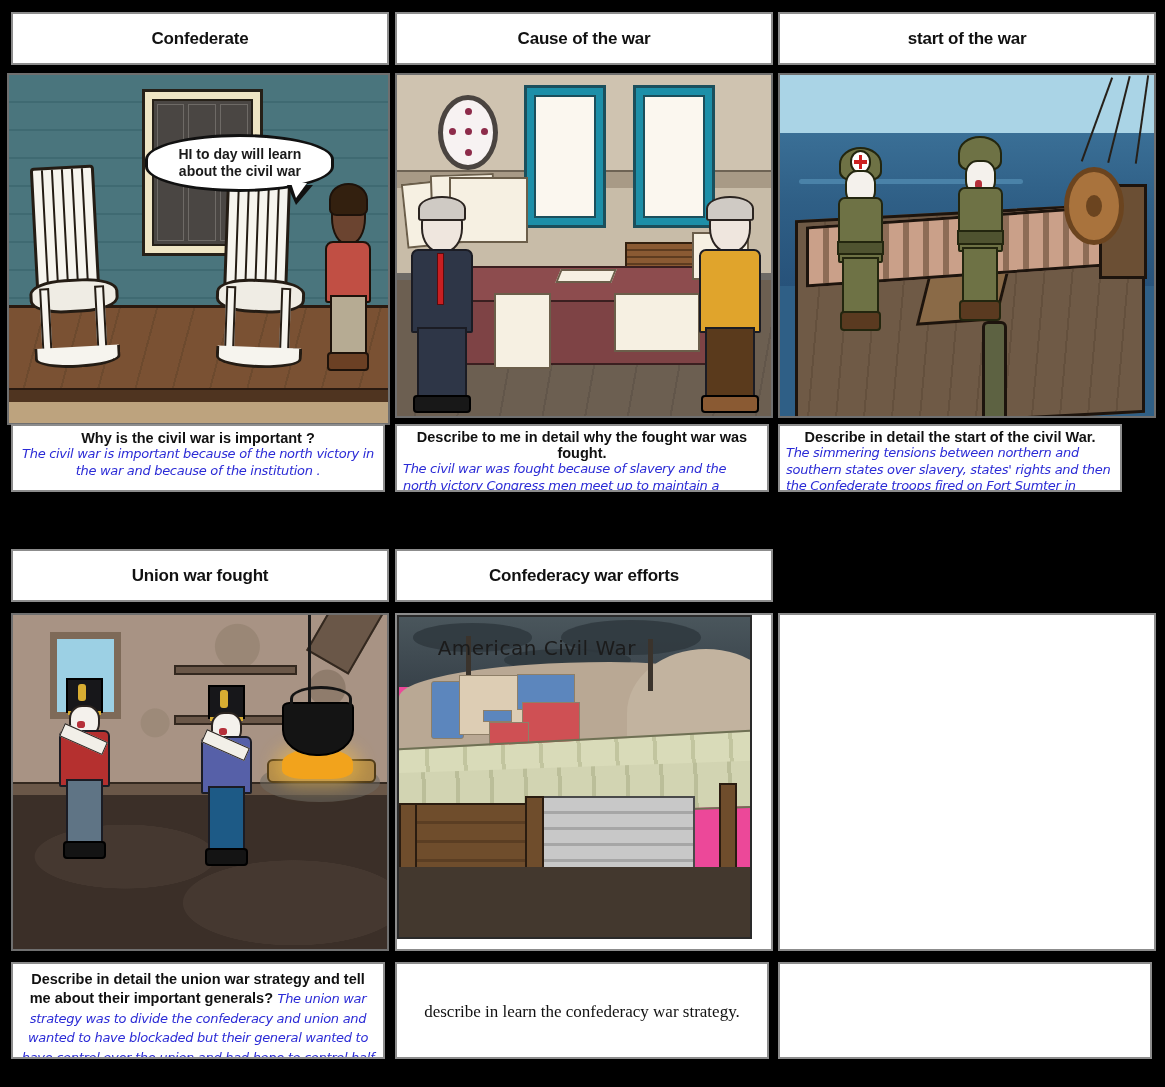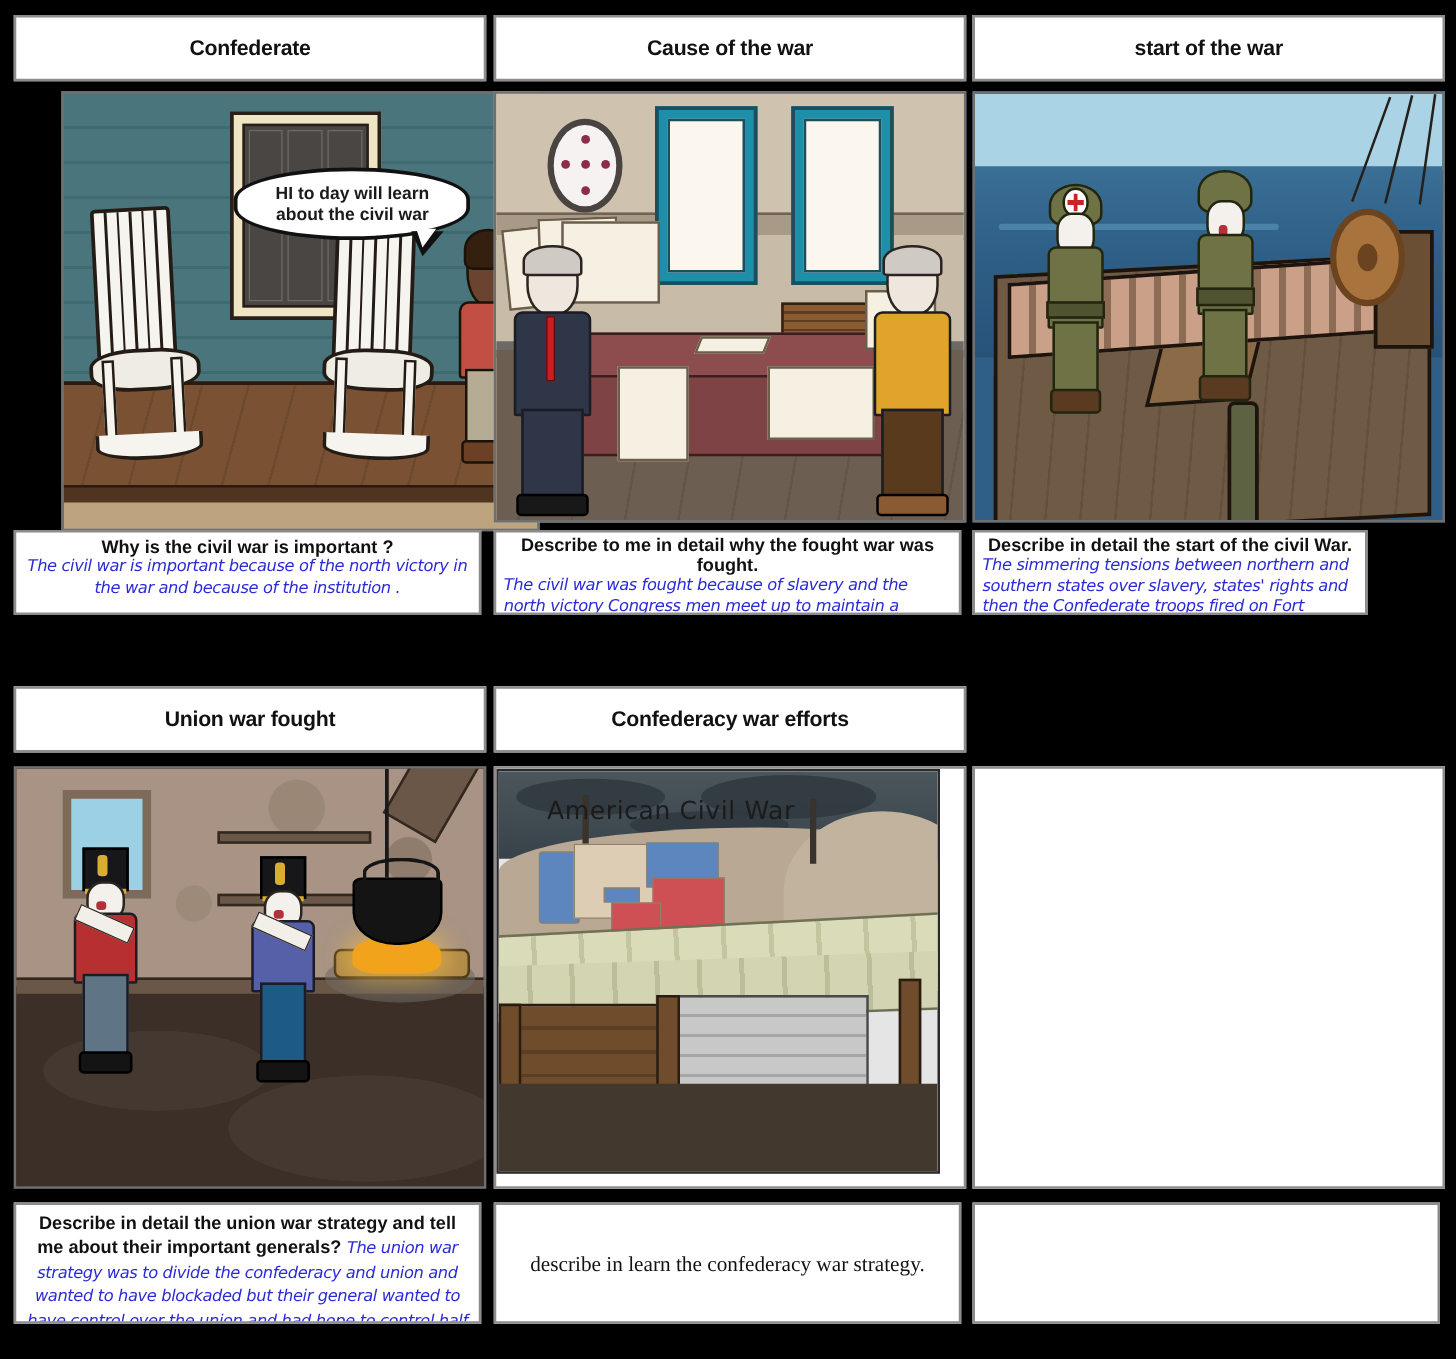--- a/index.html
+++ b/index.html
@@ -184,21 +184,21 @@
   .s4 .guard .shoes{position:absolute;left:10%;bottom:-2%;width:80%;height:8%;background:#141414;border:2px solid #000;border-radius:4px;}
   .s4 .guard.red{left:12%;}
   .s4 .guard.red .coat{background:#b5302f;}
   .s4 .guard.red .legs{background:#5f7485;}
   .s4 .guard.blue{left:50%;top:21%;}
   .s4 .guard.blue .coat{background:#5660a8;}
   .s4 .guard.blue .legs{background:#1d5a86;}
 
   
   .s5{background:#fff;}
-  .s5 .inner5{position:absolute;left:0;top:0;width:95%;height:97%;background:#e5e5e5;overflow:hidden;border:2px solid #2a2a2a;box-sizing:border-box;}
+  .s5 .inner5{position:absolute;left:0;top:0;width:95%;height:97%;background:#ec4899;overflow:hidden;border:2px solid #2a2a2a;box-sizing:border-box;}
   .s5 .sky5{position:absolute;left:0;top:0;width:100%;height:22%;
      background:linear-gradient(#4a565c,#38424a);}
   .s5 .cloud{position:absolute;background:#2f383e;border-radius:50%;opacity:.85;}
   .s5 .ridge{position:absolute;left:0;top:14%;width:100%;height:40%;background:#b9a894;
      border-radius:60% 40% 0 0 / 28% 22% 0 0;}
   .s5 .ridge2{position:absolute;right:-10%;top:10%;width:45%;height:40%;background:#c2b39f;border-radius:50% 50% 0 0;}
   .s5 .tree{position:absolute;width:5px;background:#3a332c;}
   .s5 .wire{position:absolute;height:2px;background:#4a4238;}
   .s5 .sandbags{position:absolute;left:-2%;top:38%;width:104%;height:19%;
      background:repeating-linear-gradient(to right,#d9dbb9 0 34px,#c2c59f 34px 38px);
@@ -219,21 +219,21 @@
 </style>
 </head>
 <body>
 
 <div class="board">
 
   <div class="title-box" style="left:11px;top:12px;width:374px;height:49px;">Confederate</div>
   <div class="title-box" style="left:395px;top:12px;width:374px;height:49px;">Cause of the war</div>
   <div class="title-box" style="left:778px;top:12px;width:374px;height:49px;">start of the war</div>
 
-  <div class="scene s1" style="left:7px;top:73px;width:379px;height:348px;margin-left:42px;">
+  <div class="scene s1" style="left:7px;top:73px;width:379px;height:348px;">
     <div class="siding"></div>
     <div class="floor"></div>
     <div class="floor-edge"></div>
     <div class="ground"></div>
     <div class="window">
       <div class="window-glass">
         <div class="pane"></div>
           <div class="pane"></div>
           <div class="pane"></div>
         <div class="pane"></div>
@@ -352,21 +352,21 @@
   <div class="cap-box" style="left:11px;top:424px;width:374px;height:68px;">
     <span class="cap-q">Why is the civil war is important ?</span>
     <span class="cap-a">The civil war is important because of the north victory in the war and because of the institution .</span>
   </div>
 
   <div class="cap-box" style="left:395px;top:424px;width:374px;height:68px;padding-top:3px;">
     <span class="cap-q">Describe to me in detail why the fought war was fought.</span>
     <span class="cap-a" style="text-align:left;">The civil war was fought because of slavery and the north victory Congress men meet up to maintain a balance free states an slave statescompromise of eighteen twentyMissouri.</span>
   </div>
 
-  <div class="cap-box" style="left:778px;top:424px;width:316px;height:68px;padding-top:3px;">
+  <div class="cap-box" style="left:778px;top:424px;width:344px;height:68px;padding-top:3px;">
     <span class="cap-q">Describe in detail the start of the civil War.</span>
     <span class="cap-a" style="text-align:left;">The simmering tensions between northern and southern states over slavery, states' rights and then the Confederate troops fired on Fort Sumter in South Carolina's Charleston Harbor.</span>
   </div>
 
   <div class="title-box" style="left:11px;top:549px;width:374px;height:49px;">Union war fought</div>
   <div class="title-box" style="left:395px;top:549px;width:374px;height:49px;">Confederacy war efforts</div>
 
   <div class="scene s4" style="left:11px;top:613px;width:374px;height:334px;">
     <div class="wall4"></div>
     <div class="wainscot"></div>

